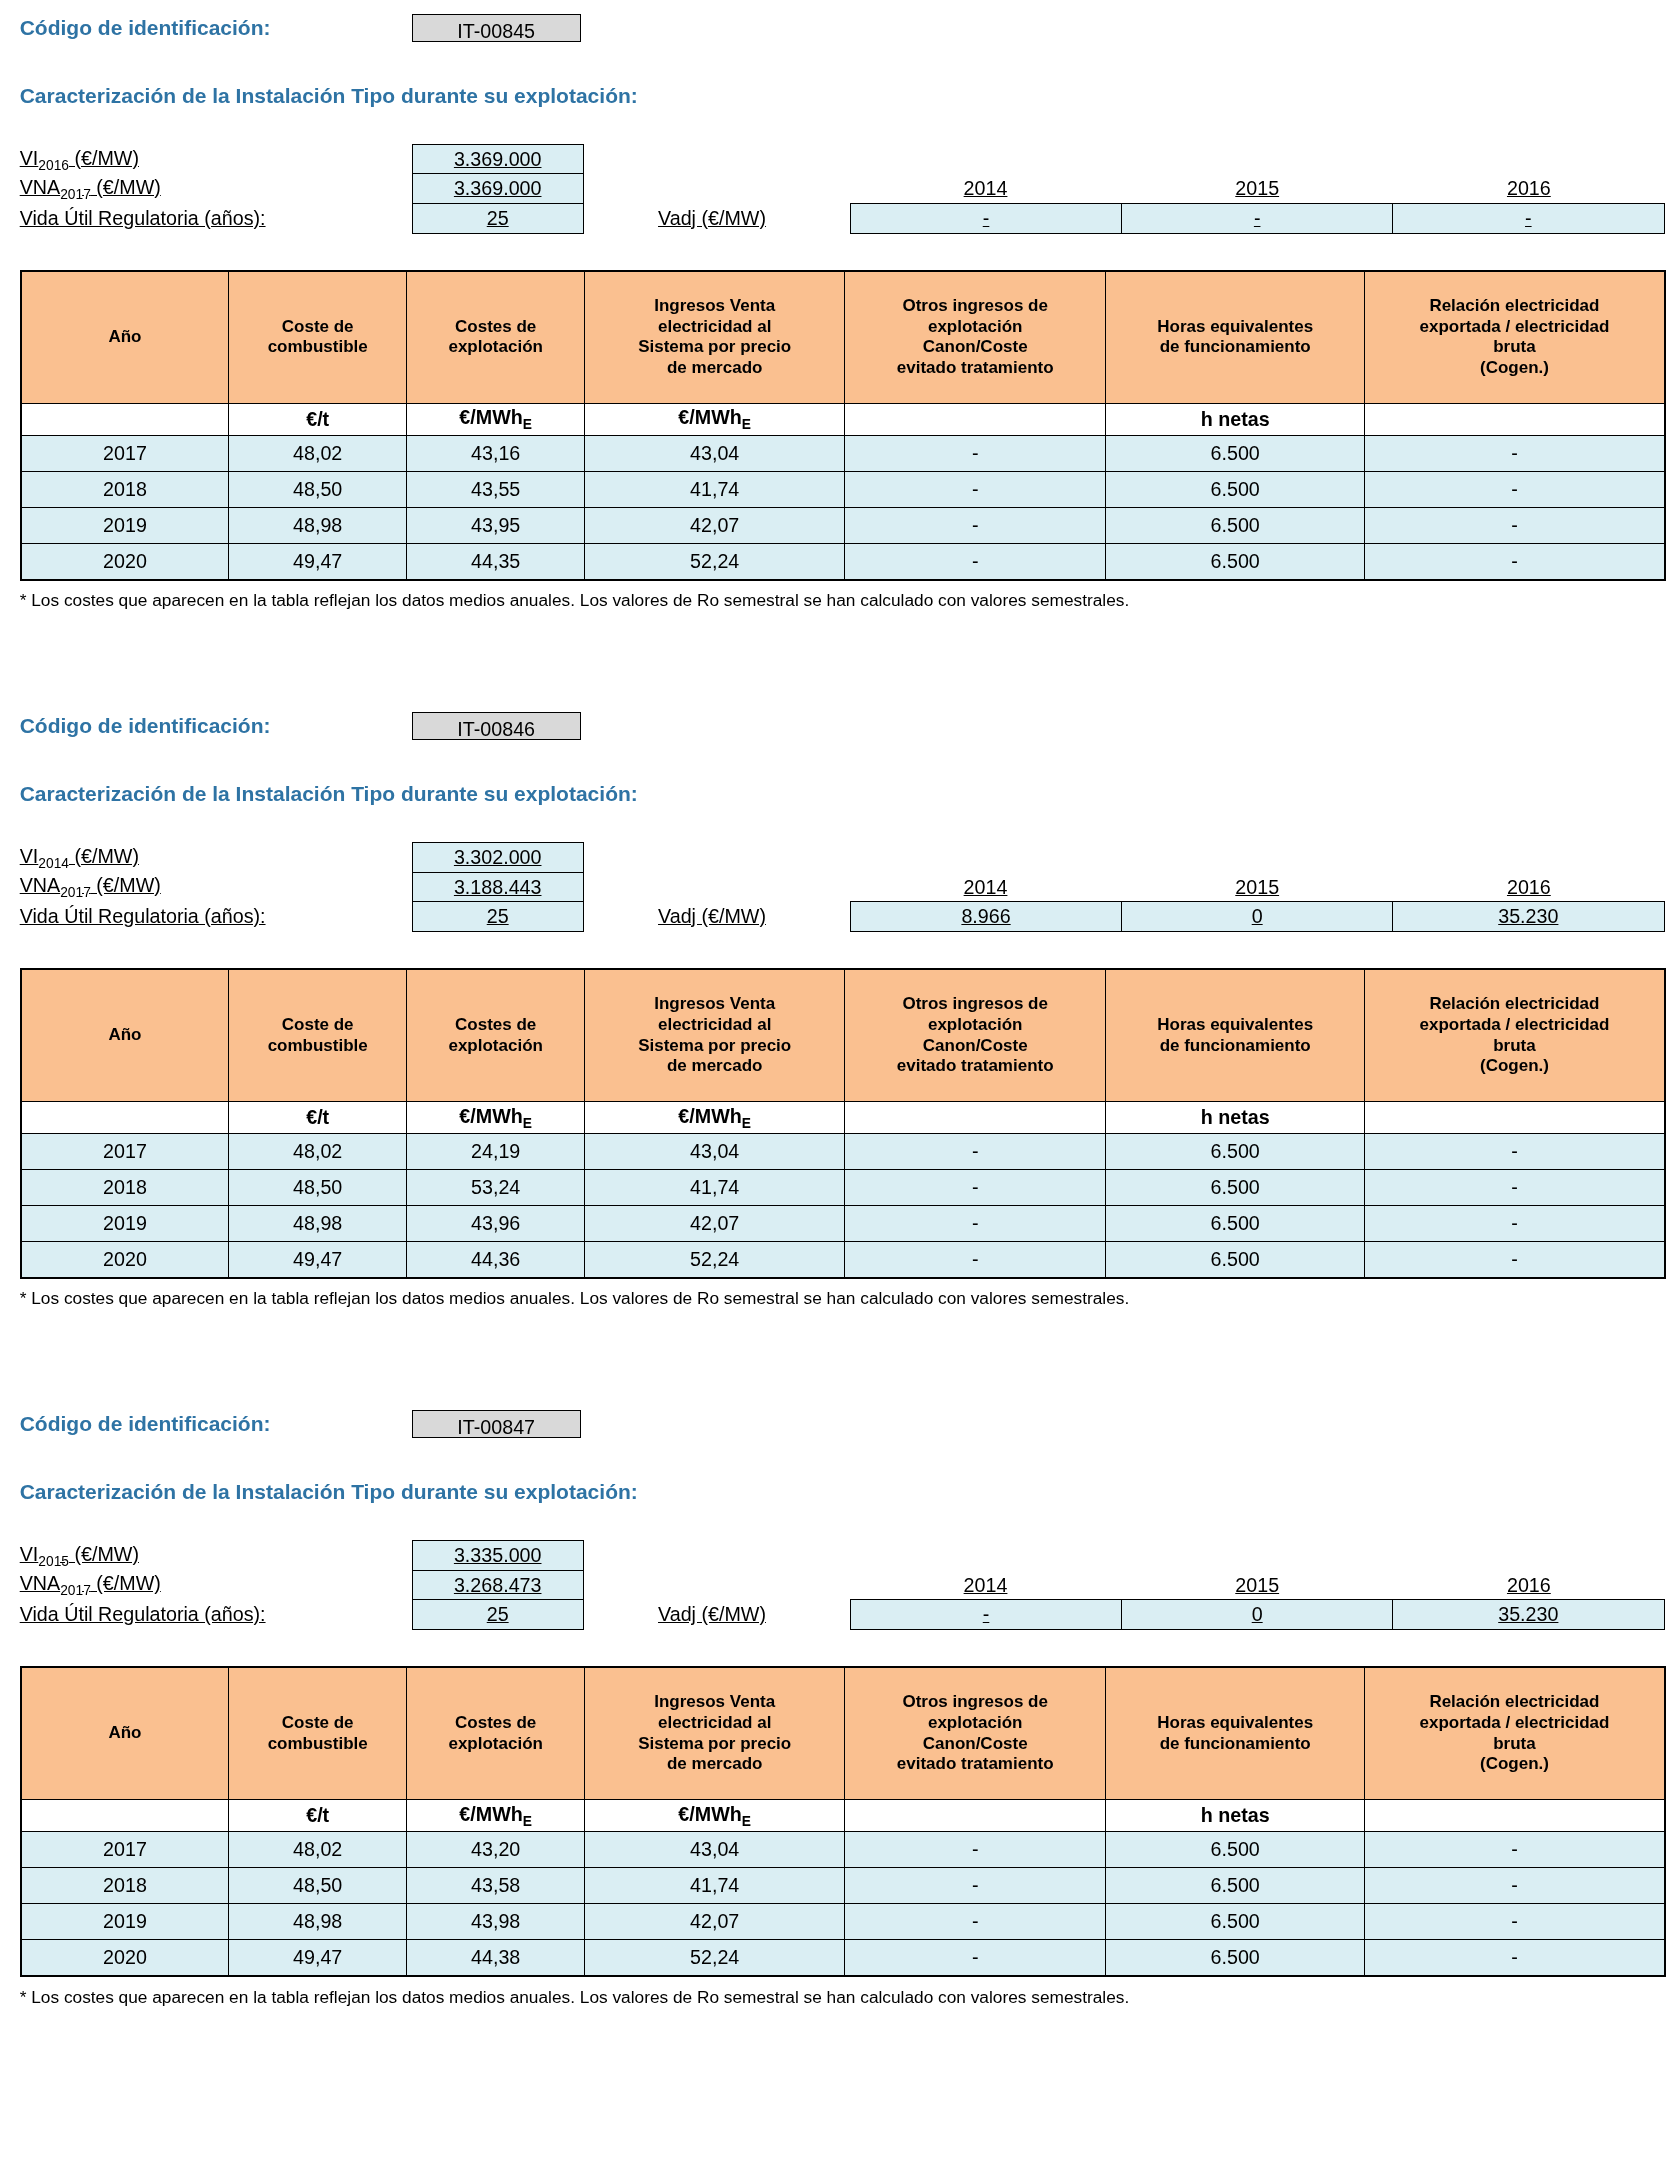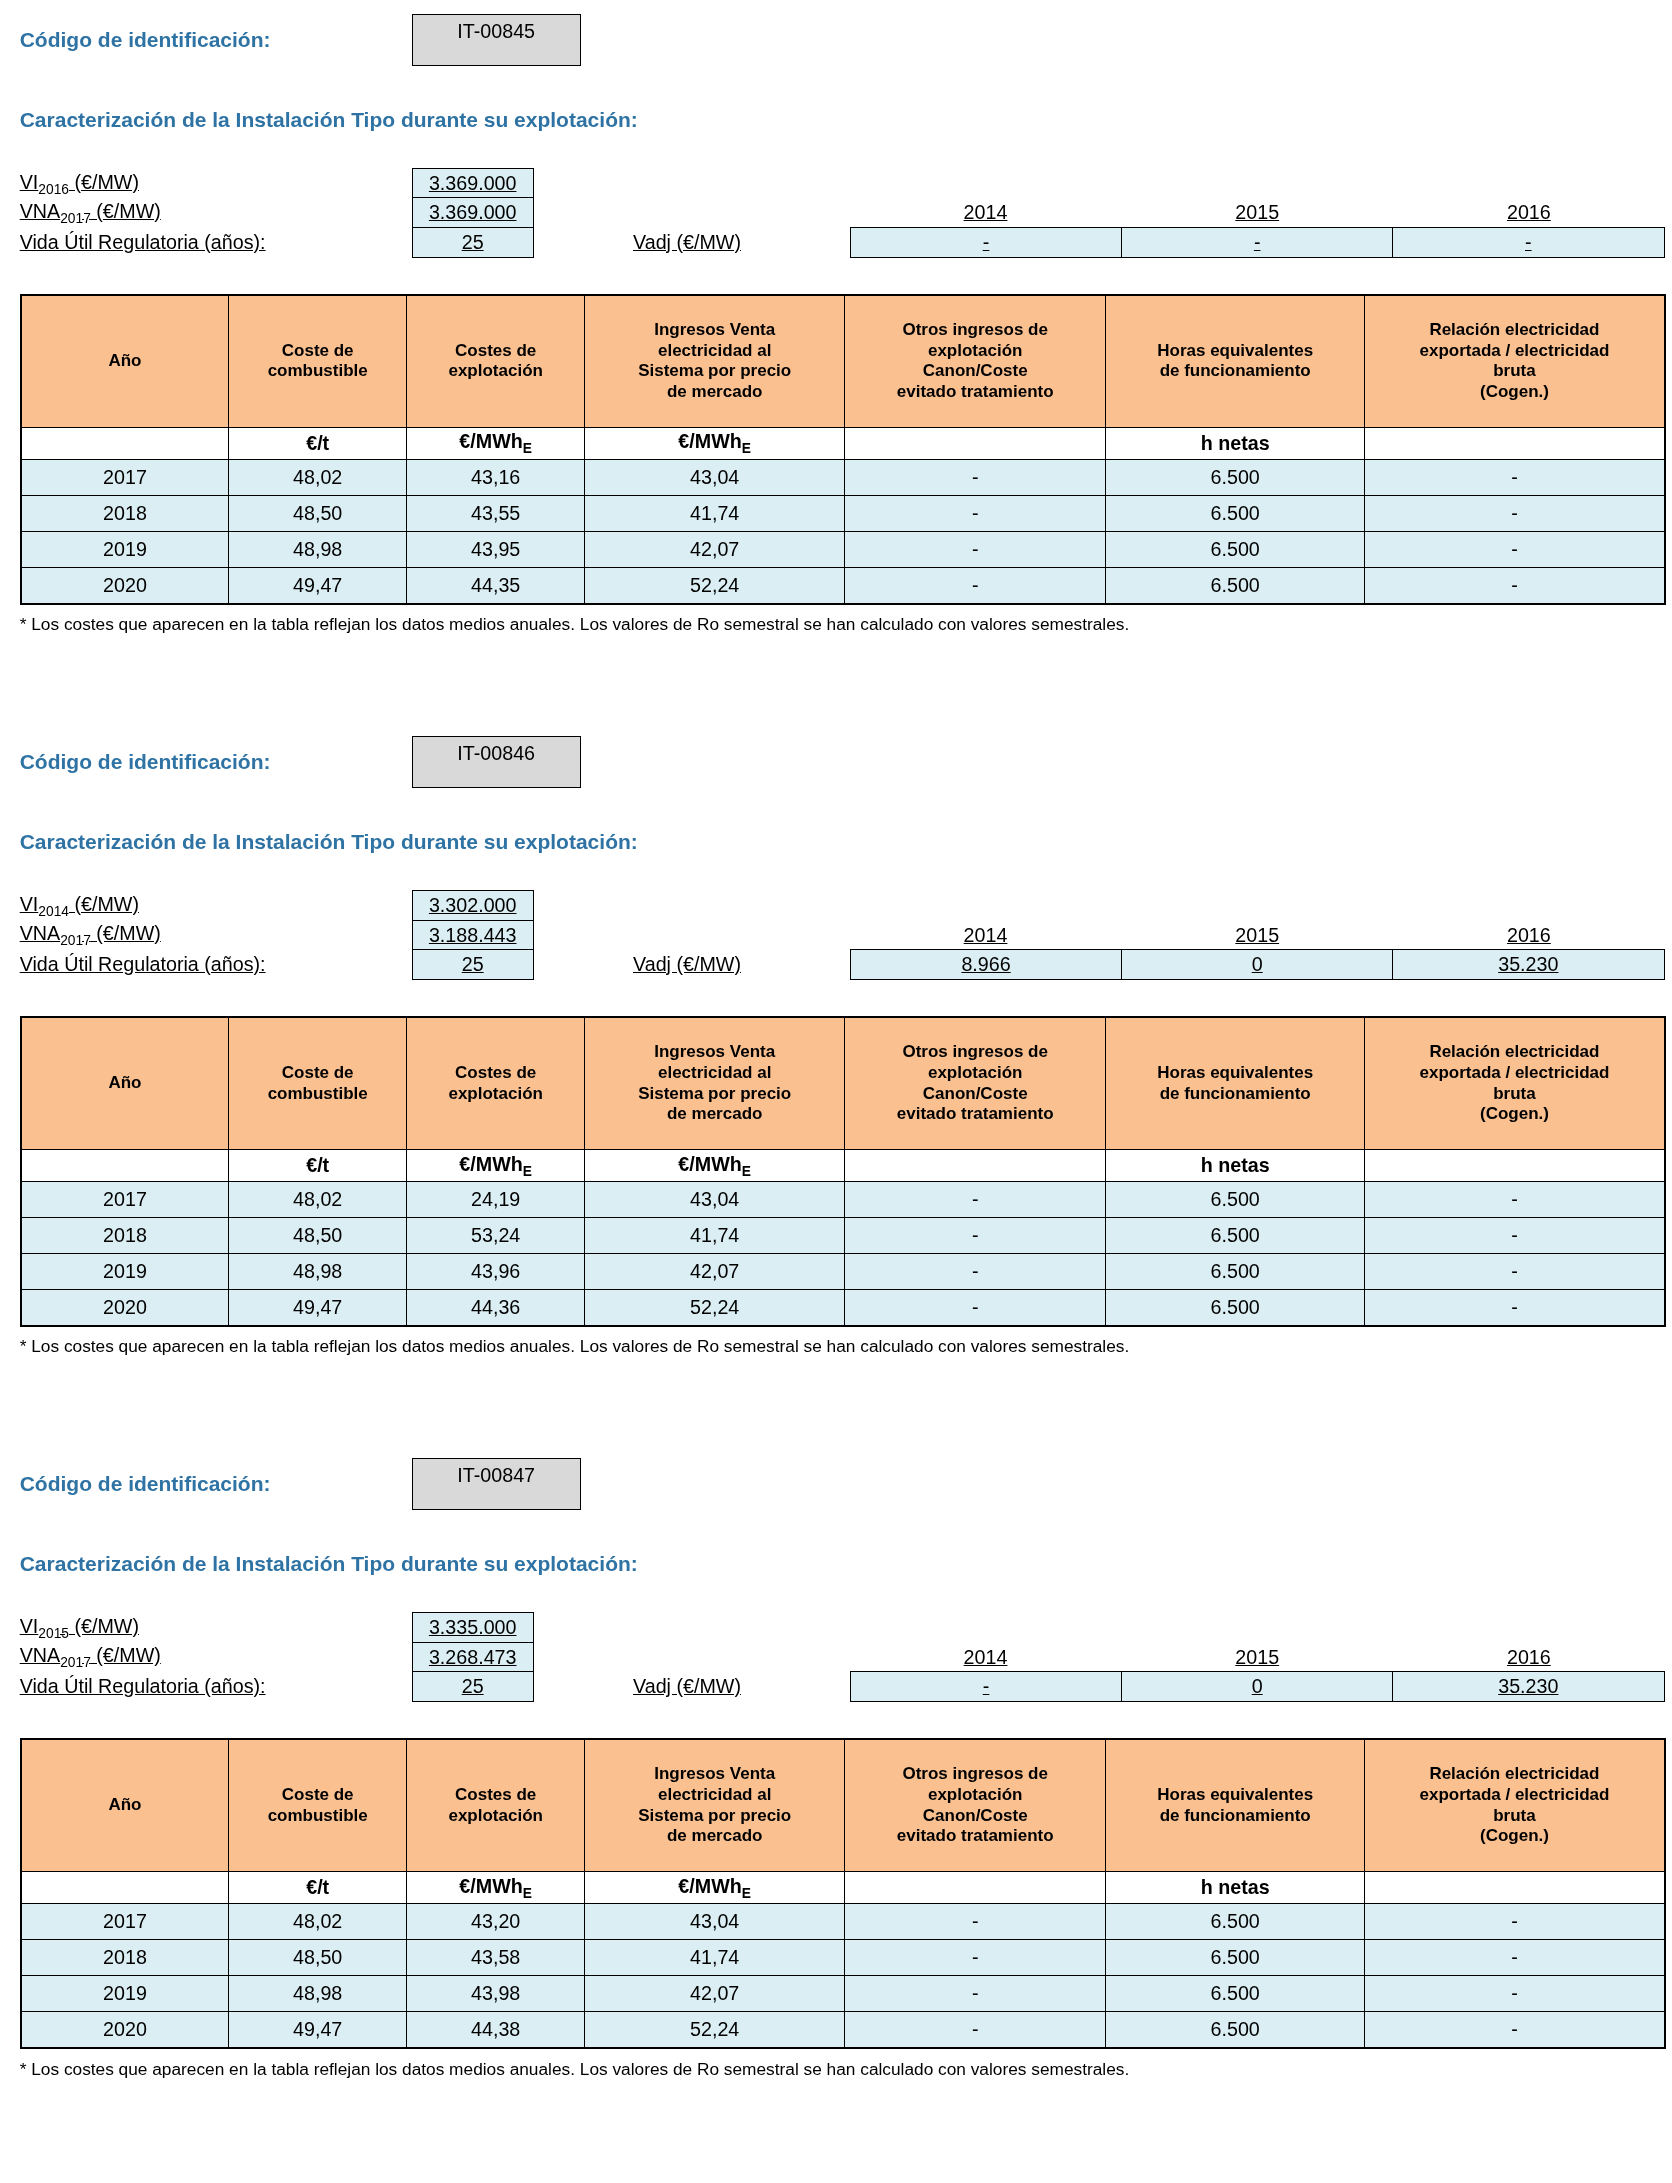--- a/index.html
+++ b/index.html
@@ -27,21 +27,21 @@
 
   .code-row {
     display: flex;
     align-items: center;
     margin-bottom: 42px;
   }
   .code-label { width: 392px; }
   .code-box {
     display: inline-block;
     width: 169px;
-    height: 52px;
+    height: 28px;
     line-height: 33px;
     box-sizing: border-box;
     border: 1.6px solid var(--border, #000);
     background: var(--code-fill, #D9D9D9);
     text-align: center;
     font-size: 19.7px;
   }
 
   .subtitle { margin-bottom: 36px; }
 
@@ -49,21 +49,21 @@
   .param-row {
     display: flex;
     align-items: center;
     height: 31px;
   }
   .param-row + .param-row { margin-top: -1.6px; }
   .param-label { width: 392px; font-size: 19.7px; }
   .subnum { font-size: 0.7em; }
   .value-box {
     display: inline-block;
-    width: 122px;
+    width: 172px;
     height: 31px;
     line-height: 28px;
     box-sizing: border-box;
     border: 1.6px solid var(--border, #000);
     background: var(--field-fill, #DAEEF3);
     text-align: center;
   }
   .years-area, .vadj-boxes {
     margin-left: auto;
     width: 815px;

